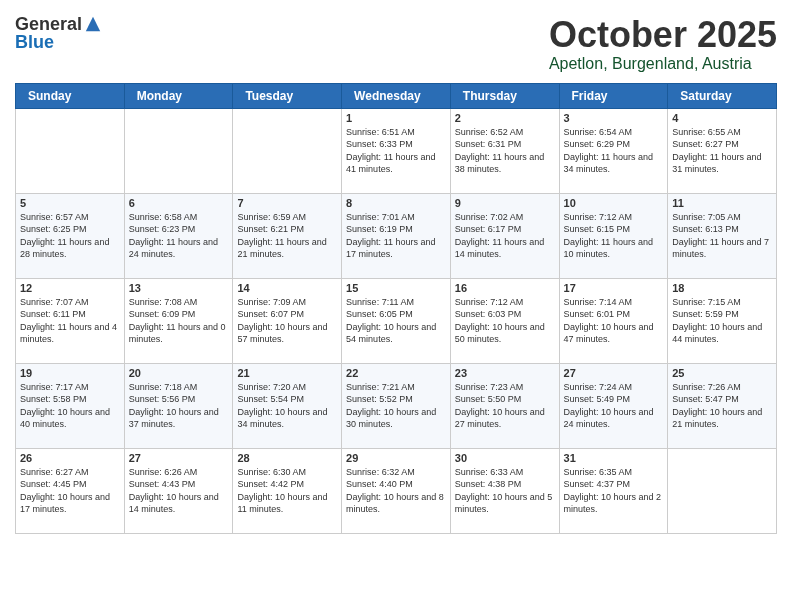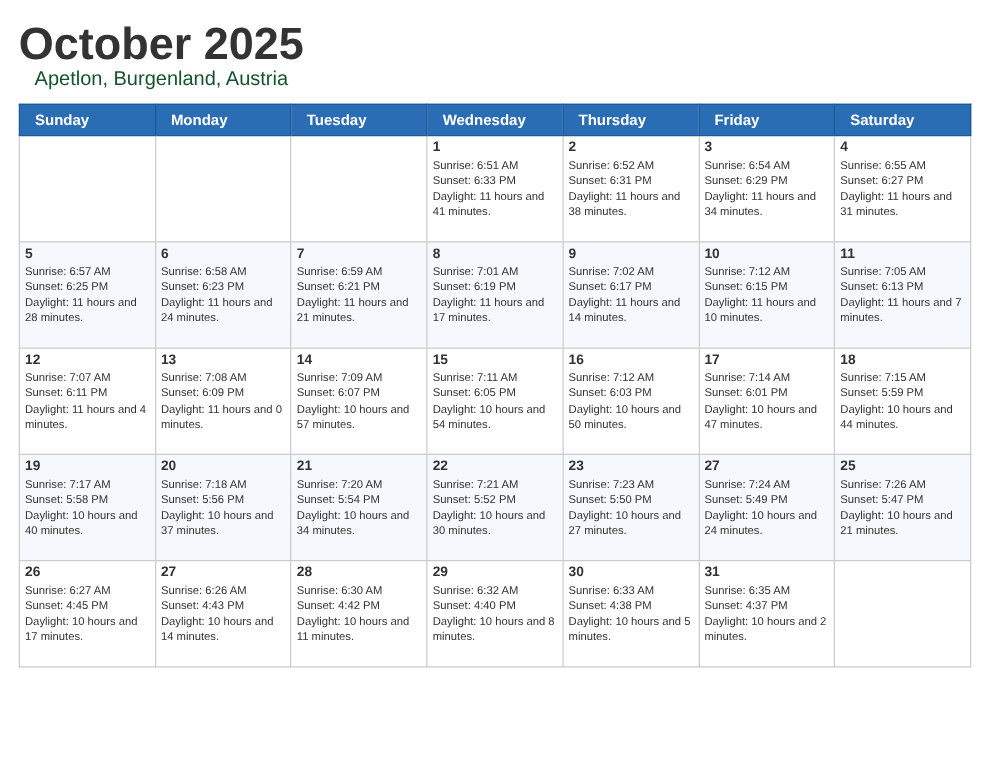--- a/index.html
+++ b/index.html
@@ -42,21 +42,21 @@
       font-weight: bold;
       color: #1a6eb5;
     }
     .logo-icon {
       width: 18px;
       height: 18px;
       margin-left: 2px;
       align-self: flex-start;
     }
     .title-block {
-      text-align: center;
+      text-align: left;
     }
     .month-title {
       font-size: 36px;
       font-weight: bold;
       color: #333;
       line-height: 1.1;
     }
     .location-title {
       font-size: 16px;
       color: #14532d;
@@ -100,20 +100,31 @@
     }
     .empty-cell {
       background: #fff !important;
     }
   </style>
 </head>
 <body>
 
 <div class="page">
   <div class="header">
+    <div class="logo">
+      <div style="display:flex;align-items:flex-start;">
+        <div class="logo-text">
+          <span class="logo-general">General</span>
+          <span class="logo-blue">Blue</span>
+        </div>
+        <svg class="logo-icon" viewBox="0 0 20 20" xmlns="http://www.w3.org/2000/svg">
+          <polygon points="2,18 10,2 18,18" fill="#2a6db5"></polygon>
+        </svg>
+      </div>
+    </div>
     <div class="title-block">
       <div class="month-title">October 2025</div>
       <div class="location-title">Apetlon, Burgenland, Austria</div>
     </div>
   </div>
 
   <table>
     <thead>
       <tr>
         <th>Sunday</th>

